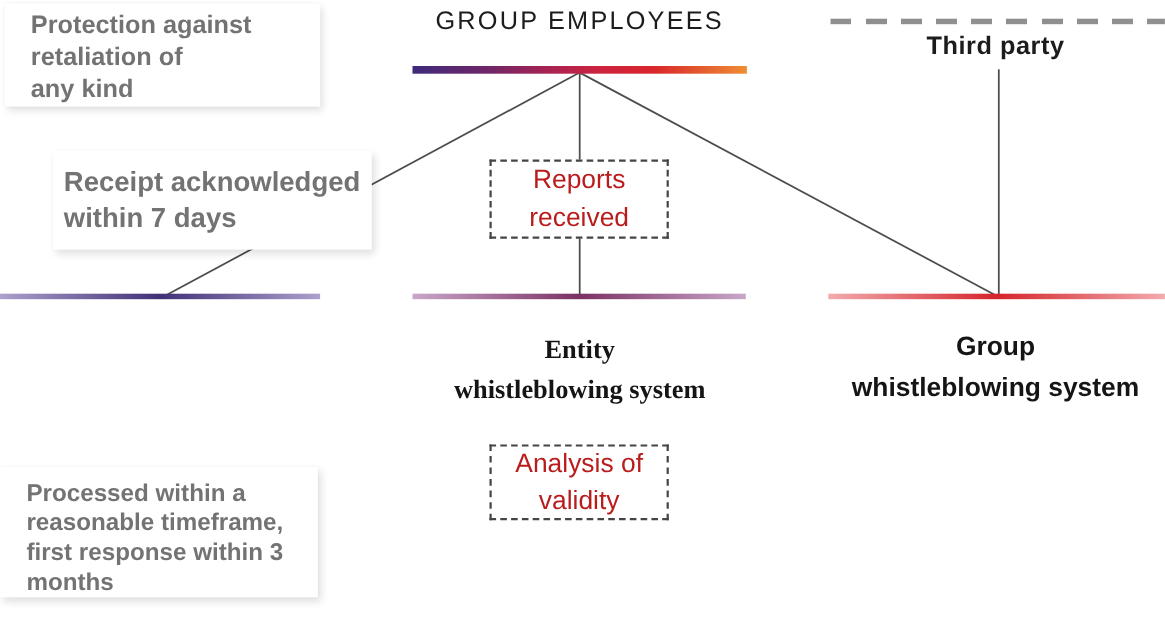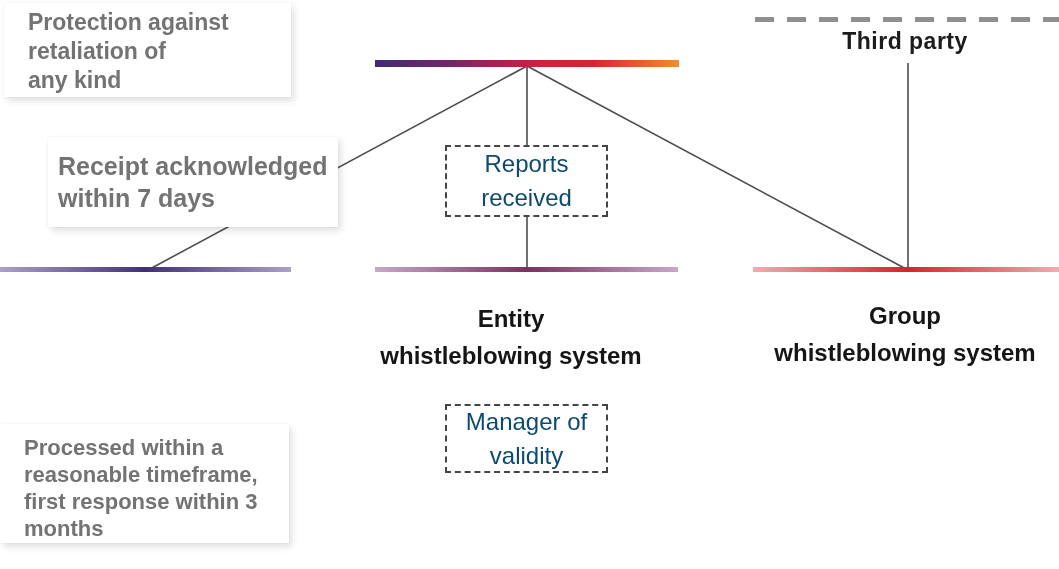--- a/index.html
+++ b/index.html
@@ -64,21 +64,21 @@
   
   .channel-label {
     position: absolute; z-index: 2;
     color: #151515;
     font-size: 24px; font-weight: 700;
     line-height: 37px;
     text-align: center;
     white-space: pre-line;
   }
   #channel-label-line-manager { left: 0px;   top: 300px; width: 290px; }
-  #channel-label-entity       { left: 341px; top: 300px; width: 340px; }
+  #channel-label-entity       { left: 357px; top: 300px; width: 340px; font-family: Liberation Serif, serif; }
   #channel-label-group        { left: 735px; top: 297px; width: 340px; }
   
   .note {
     position: absolute; z-index: 3;
     background: #ffffff;
     color: #737373;
     font-weight: 700;
     white-space: pre-line;
     box-shadow: 3px 4px 7px rgba(0,0,0,0.12), 0 0 2px rgba(0,0,0,0.05);
     box-sizing: border-box;
@@ -101,41 +101,42 @@
   
   .process-box {
     position: absolute; z-index: 3;
     background: #ffffff;
     border: 2px dashed #454545;
     box-sizing: border-box;
     display: flex;
     align-items: center;
     justify-content: center;
     text-align: center;
-    color: #0c4a6e;
+    color: #b91c1c;
     font-size: 24px; font-weight: 400;
     line-height: 34px;
     white-space: pre-line;
   }
   #box-reports-received     { left: 445px; top: 145px; width: 163px; height: 72px; }
   #box-analysis-of-validity { left: 445px; top: 404px; width: 163px; height: 69px; }
   #box-processing           { left: 445px; top: 498px; width: 163px; height: 68px; font-size: 25px; }
 </style>
 </head>
 <body>
 
 <div id="canvas">
 
   <svg id="connectors" viewBox="0 0 1059 569" xmlns="http://www.w3.org/2000/svg">
     <line x1="527" y1="66" x2="148" y2="270" stroke="#4d4d4d" stroke-width="1.6"></line>
     <line x1="527" y1="66" x2="527" y2="268" stroke="#4d4d4d" stroke-width="1.6"></line>
     <line x1="527" y1="66" x2="908" y2="270" stroke="#4d4d4d" stroke-width="1.6"></line>
     <line x1="908" y1="63" x2="908" y2="270" stroke="#4d4d4d" stroke-width="1.6"></line>
   </svg>
 
+  <div id="group-employees-title" class="black-heading">GROUP EMPLOYEES</div>
 
   <div id="third-party-dashed-line"></div>
 
   <div id="third-party-label" class="black-heading">Third party</div>
 
   <div id="top-gradient-bar" class="grad-bar"></div>
 
   <div id="left-channel-bar" class="grad-bar"></div>
   <div id="middle-channel-bar" class="grad-bar"></div>
   <div id="right-channel-bar" class="grad-bar"></div>
@@ -148,21 +149,21 @@
 within 7 days</div>
 
   <div id="note-processing-time" class="note">Processed within a
 reasonable timeframe,
 first response within 3
 months</div>
 
   <div id="box-reports-received" class="process-box">Reports
 received</div>
 
-  <div id="box-analysis-of-validity" class="process-box">Manager of
+  <div id="box-analysis-of-validity" class="process-box">Analysis of
 validity</div>
 
 
 
   <div id="channel-label-entity" class="channel-label">Entity
 whistleblowing system</div>
 
   <div id="channel-label-group" class="channel-label">Group
 whistleblowing system</div>
 

